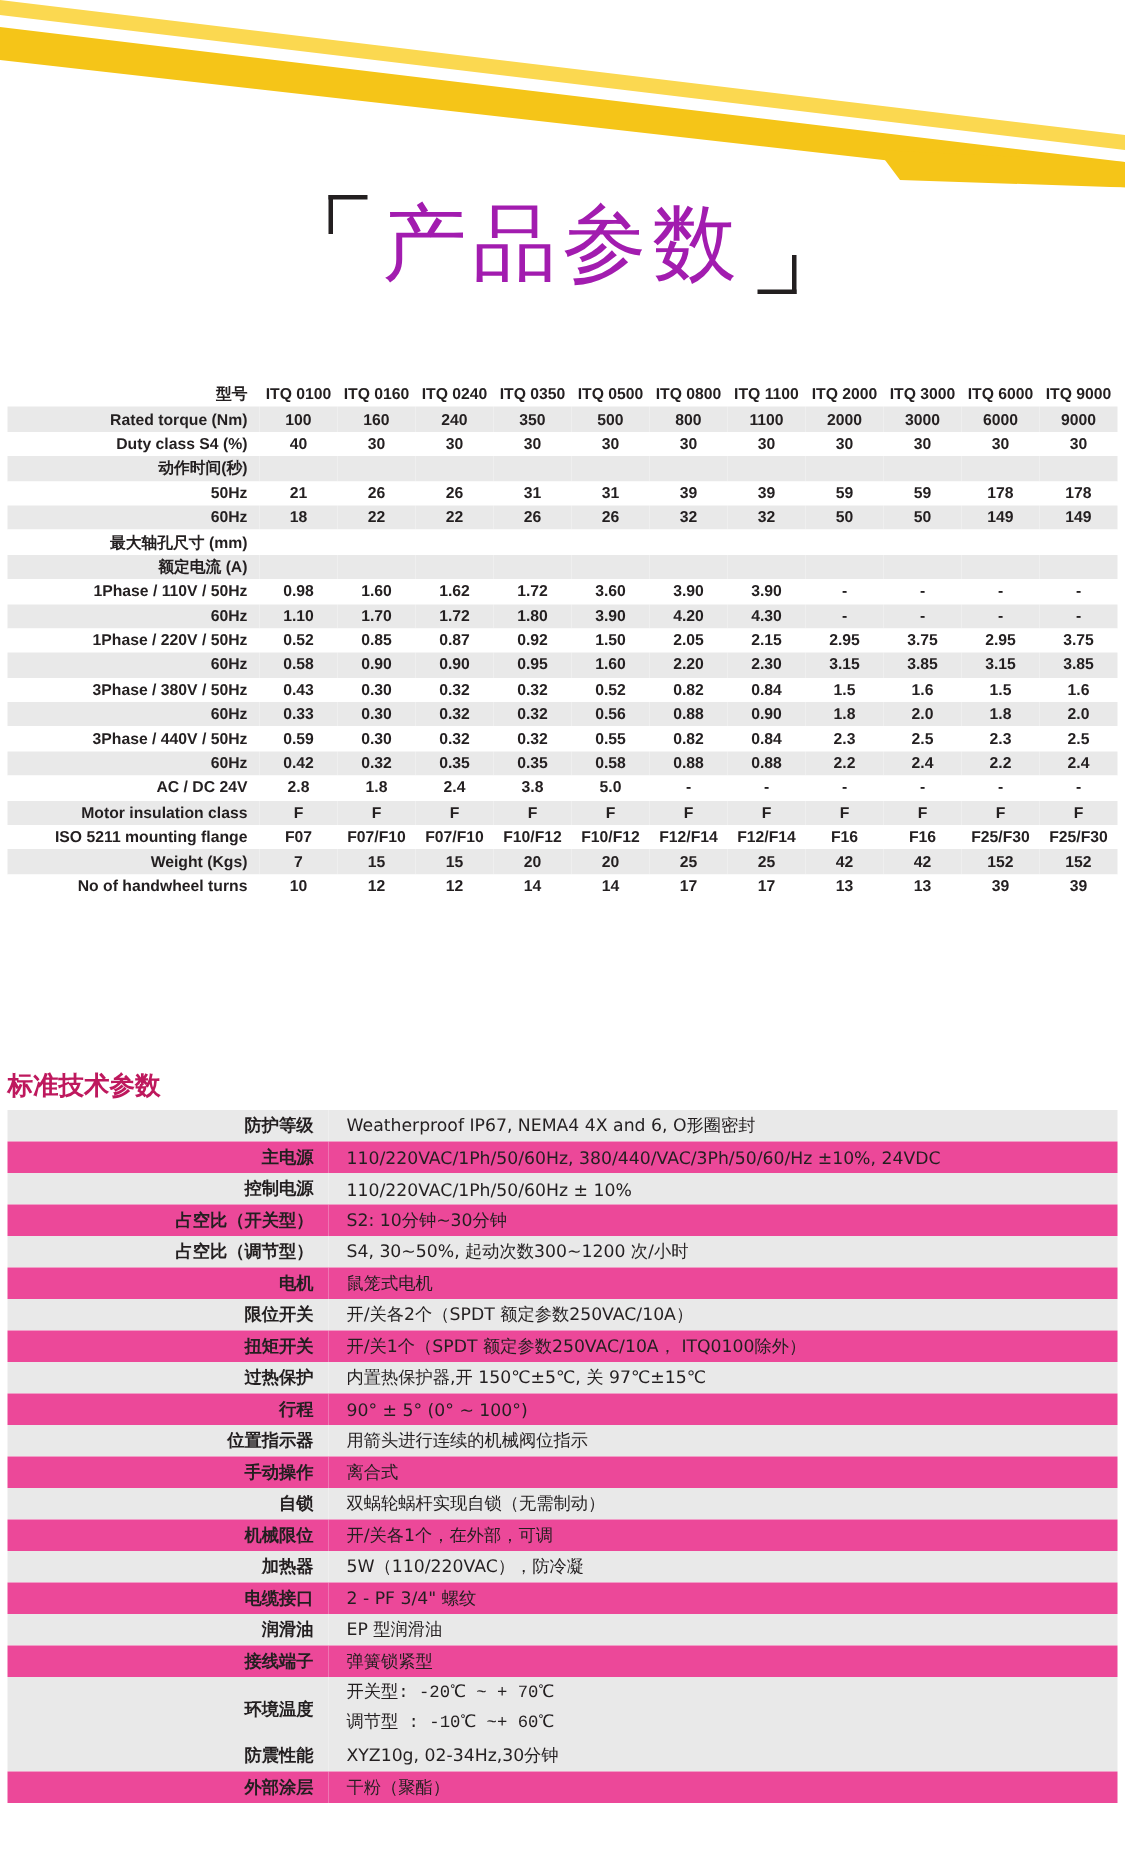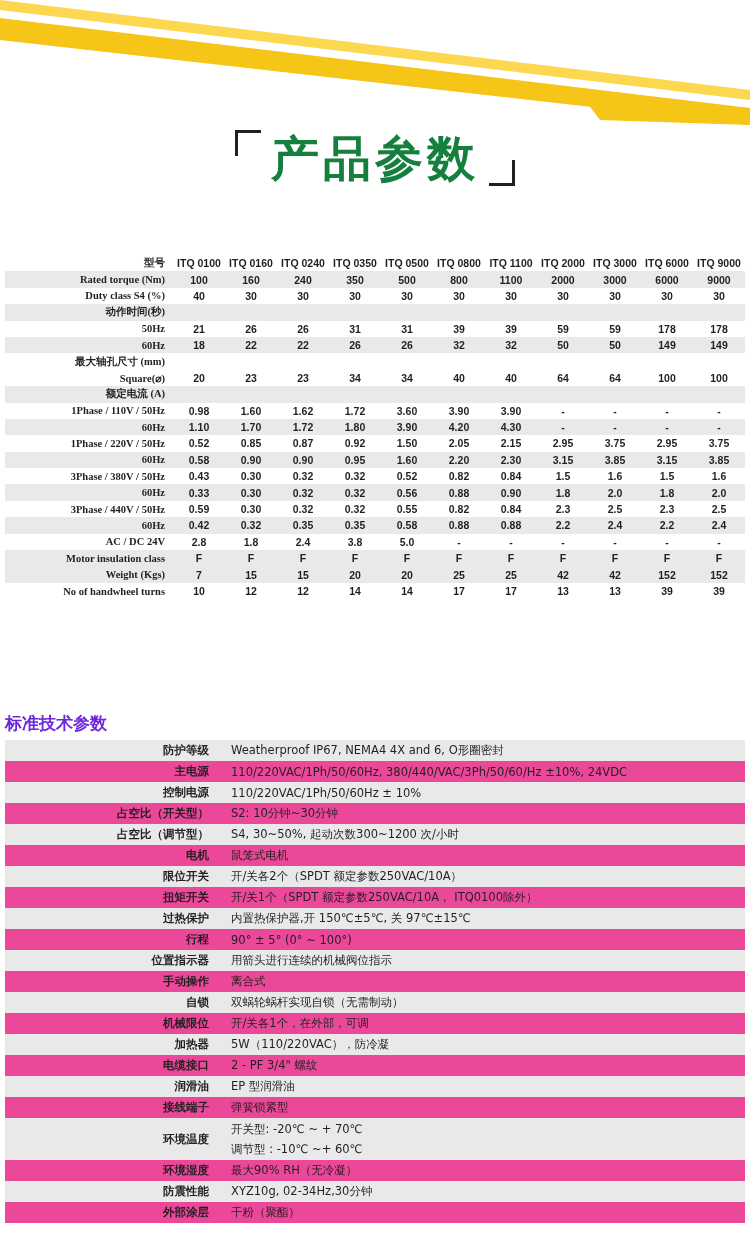--- a/index.html
+++ b/index.html
@@ -16,21 +16,21 @@
   .ribbon { position: absolute; top: 0; left: 0; width: 750px; height: 125px; }
 
   
   .title-wrap {
     position: absolute; top: 128px; left: 0; width: 750px;
     text-align: center;
   }
   .title-inner { display: inline-block; position: relative; padding: 0 40px; }
   .title {
     font-family: "DejaVu Sans", "Liberation Sans", sans-serif;
-    font-size: 48px; font-weight: bold; color: #15803d;
+    font-size: 56px; font-weight: normal; color: #a21caf;
     letter-spacing: 4px; line-height: 1.25;
   }
   .bracket-tl, .bracket-br {
     position: absolute; width: 26px; height: 26px;
   }
   .bracket-tl { top: 2px; left: 4px; border-top: 3px solid #231f20; border-left: 3px solid #231f20; }
   .bracket-br { bottom: 2px; right: 4px; border-bottom: 3px solid #231f20; border-right: 3px solid #231f20; }
 
   
   .spec-table {
@@ -42,33 +42,32 @@
     padding: 0;
     height: 16.4px;
     text-align: center;
     font-weight: bold;
     border: 0;
     white-space: nowrap;
   }
   .spec-table .rowlabel {
     text-align: right; padding-right: 8px; width: 168px;
     font-weight: bold;
-    font-family: Liberation Serif, serif;
   }
   .spec-table tr.shade td { background: #e9e9e9; }
   .spec-table tr.plain td { background: #ffffff; }
   .spec-table thead td { background: #ffffff; font-size: 10.5px; }
   .rule-top { border-top: 1.6px solid #231f20; }
   .rule-bot { border-bottom: 1.6px solid #231f20; }
   .spec-table td.model { width: 52px; }
 
   
   .sec-head {
     position: absolute; left: 5px; top: 712px;
-    font-size: 17px; font-weight: bold; color: #6d28d9;
+    font-size: 17px; font-weight: bold; color: #be185d;
     font-family: "DejaVu Sans", "Liberation Sans", sans-serif;
   }
 
   
   .std-table {
     position: absolute; top: 740px; left: 5px; width: 740px;
     border-collapse: collapse; font-size: 11.5px;
   }
   .std-table td { padding: 0; border: 0; vertical-align: middle; }
   .std-table tr.shade td { background: #e9e9e9; }
@@ -79,21 +78,21 @@
     font-family: "DejaVu Sans", "Liberation Sans", sans-serif;
   }
   .std-table td.v {
     padding-left: 12px; font-weight: normal; height: 21px;
     font-family: "DejaVu Sans", "Liberation Sans", sans-serif;
   }
   .std-table td.v.two { height: 42px; line-height: 20px; }
   .std-table td.k.two { height: 42px; }
   .std-top { border-top: 1.6px solid #231f20; }
   .std-bot { border-bottom: 1.6px solid #231f20; }
-  .v-l2 { display:block; }
+  .v-l2 { display:block;font-family:Liberation Mono, monospace; }
 </style>
 </head>
 <body>
 
 <div class="page">
 
   <svg class="ribbon" viewBox="0 0 750 125" preserveAspectRatio="none">
     <polygon points="0,18 750,108 750,125 0,40" fill="#f5c518"></polygon>
     <polygon points="0,0 750,90 750,100 0,10" fill="#fbd850"></polygon>
     <polygon points="600,120 750,125 750,108 585,100" fill="#f5c518"></polygon>
@@ -202,34 +201,20 @@
           <td class="model"></td>
           <td class="model"></td>
           <td class="model"></td>
           <td class="model"></td>
           <td class="model"></td>
           <td class="model"></td>
           <td class="model"></td>
           <td class="model"></td>
           <td class="model"></td>
         </tr>
-        <tr class="plain">
-          <td class="rowlabel">Square(⌀)</td>
-          <td class="model">20</td>
-          <td class="model">23</td>
-          <td class="model">23</td>
-          <td class="model">34</td>
-          <td class="model">34</td>
-          <td class="model">40</td>
-          <td class="model">40</td>
-          <td class="model">64</td>
-          <td class="model">64</td>
-          <td class="model">100</td>
-          <td class="model">100</td>
-        </tr>
         <tr class="shade">
           <td class="rowlabel">额定电流 (A)</td>
           <td class="model"></td>
           <td class="model"></td>
           <td class="model"></td>
           <td class="model"></td>
           <td class="model"></td>
           <td class="model"></td>
           <td class="model"></td>
           <td class="model"></td>
@@ -370,20 +355,34 @@
           <td class="model">F</td>
           <td class="model">F</td>
           <td class="model">F</td>
           <td class="model">F</td>
           <td class="model">F</td>
           <td class="model">F</td>
           <td class="model">F</td>
           <td class="model">F</td>
           <td class="model">F</td>
         </tr>
+        <tr class="plain">
+          <td class="rowlabel">ISO 5211 mounting flange</td>
+          <td class="model">F07</td>
+          <td class="model">F07/F10</td>
+          <td class="model">F07/F10</td>
+          <td class="model">F10/F12</td>
+          <td class="model">F10/F12</td>
+          <td class="model">F12/F14</td>
+          <td class="model">F12/F14</td>
+          <td class="model">F16</td>
+          <td class="model">F16</td>
+          <td class="model">F25/F30</td>
+          <td class="model">F25/F30</td>
+        </tr>
         <tr class="shade">
           <td class="rowlabel">Weight (Kgs)</td>
           <td class="model">7</td>
           <td class="model">15</td>
           <td class="model">15</td>
           <td class="model">20</td>
           <td class="model">20</td>
           <td class="model">25</td>
           <td class="model">25</td>
           <td class="model">42</td>
@@ -484,24 +483,20 @@
           <td class="k">接线端子</td>
           <td class="v">弹簧锁紧型</td>
         </tr>
         <tr class="shade">
           <td class="k two">环境温度</td>
           <td class="v two">
             <span class="v-l2">开关型: -20℃ ~ + 70℃</span>
             <span class="v-l2">调节型 : -10℃ ~+ 60℃</span>
           </td>
         </tr>
-        <tr class="plain">
-          <td class="k">环境湿度</td>
-          <td class="v">最大90% RH（无冷凝）</td>
-        </tr>
         <tr class="shade">
           <td class="k">防震性能</td>
           <td class="v">XYZ10g, 02-34Hz,30分钟</td>
         </tr>
         <tr class="plain">
           <td class="k std-bot">外部涂层</td>
           <td class="v std-bot">干粉（聚酯）</td>
         </tr>
       </tbody>
   </table>

